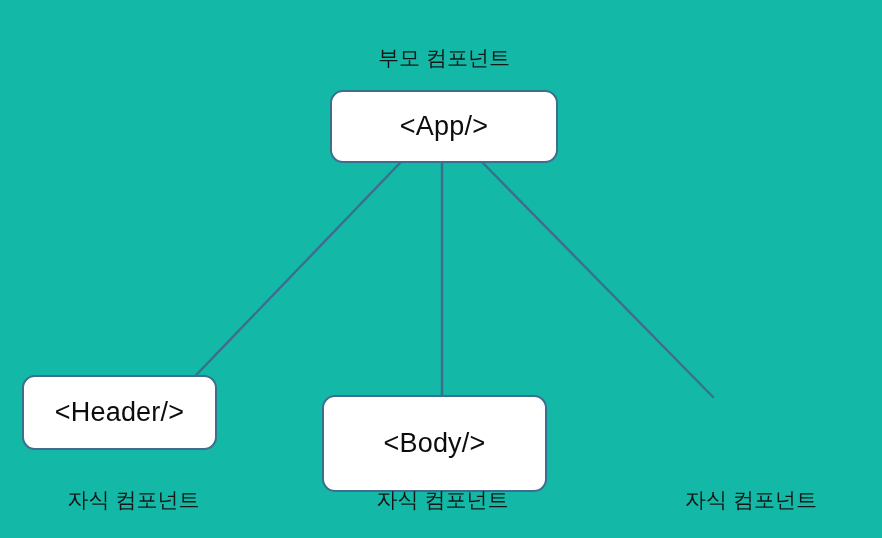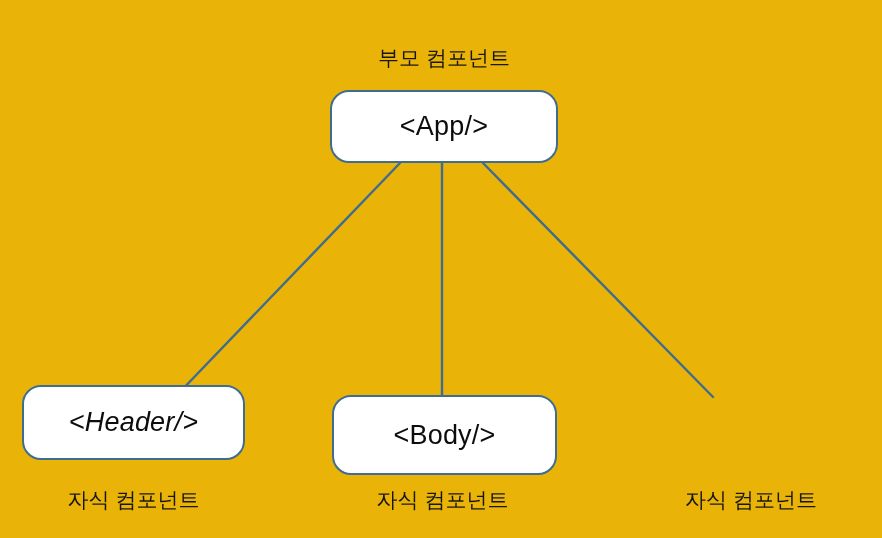--- a/index.html
+++ b/index.html
@@ -9,37 +9,37 @@
     background: #ffffff;
   }
   body {
     font-family: "Liberation Sans", "DejaVu Sans", sans-serif;
     color: #000000;
   }
   #canvas {
     position: relative;
     width: 882px;
     height: 538px;
-    background: #eab308;
+    background: #14b8a6;
     overflow: hidden;
   }
   #edge-layer {
     position: absolute;
     left: 0;
     top: 0;
     width: 882px;
     height: 538px;
     pointer-events: none;
   }
   .node {
     position: absolute;
     box-sizing: border-box;
     background: #ffffff;
     border: 2px solid #3f6d8f;
-    border-radius: 19px;
+    border-radius: 13px;
     display: flex;
     align-items: center;
     justify-content: center;
     z-index: 2;
   }
   .node-label {
     font-size: 27px;
     line-height: 1;
     color: #0d0d0d;
     letter-spacing: 0.2px;
@@ -49,22 +49,22 @@
     position: absolute;
     font-size: 21px;
     line-height: 1;
     color: #161616;
     white-space: nowrap;
     text-align: center;
     z-index: 3;
   }
   
   #node-app     { left: 330px; top: 90px;  width: 228px; height: 73px; }
-  #node-header  { left: 22px;  top: 385px; width: 223px; height: 75px; font-style: italic; }
-  #node-body    { left: 332px; top: 395px; width: 225px; height: 80px; }
+  #node-header  { left: 22px;  top: 375px; width: 195px; height: 75px; }
+  #node-body    { left: 322px; top: 395px; width: 225px; height: 97px; }
   #node-footer  { left: 640px; top: 397px; width: 222px; height: 75px; }
   
   #caption-parent        { left: 330px; top: 47px;  width: 228px; }
   #caption-child-header  { left: 22px;  top: 489px; width: 223px; }
   #caption-child-body    { left: 330px; top: 489px; width: 225px; }
   #caption-child-footer  { left: 640px; top: 489px; width: 222px; }
 </style>
 </head>
 <body>
 

